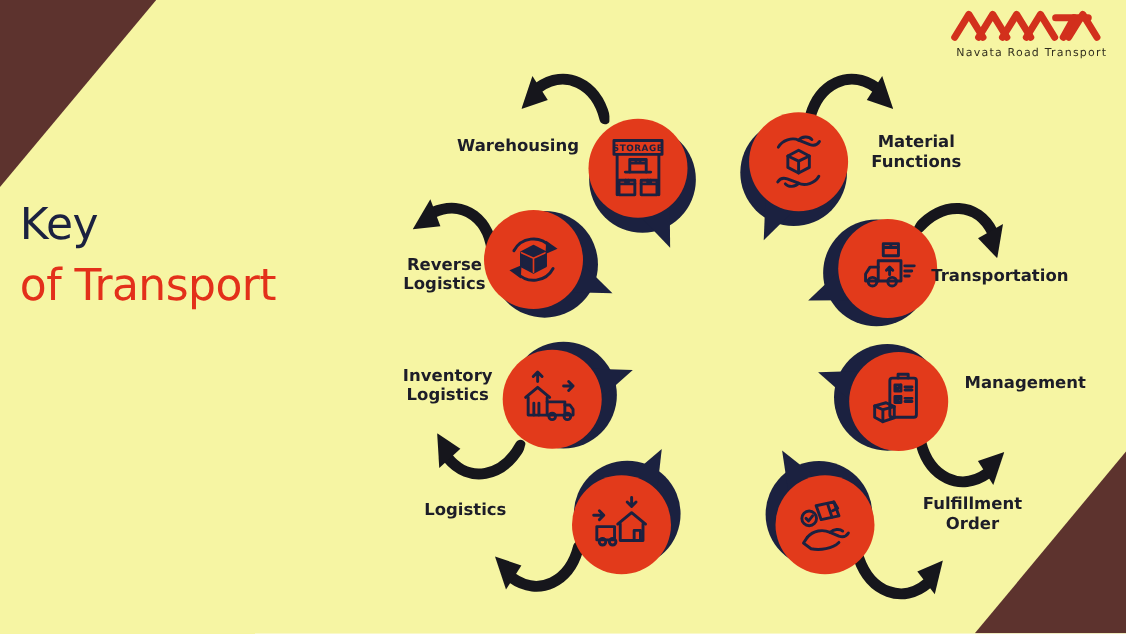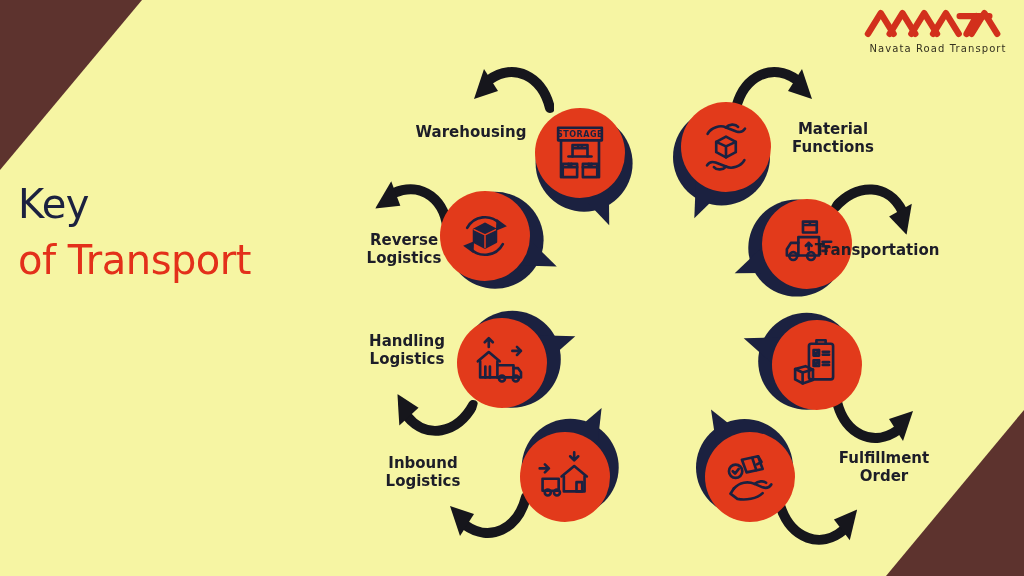--- a/index.html
+++ b/index.html
@@ -96,41 +96,42 @@
           <g fill="none" stroke="#1B2140" stroke-width="2.3" stroke-linecap="round" stroke-linejoin="round" transform="scale(1.15)">
             <path d="M-3.5,-19.5 H8.5 V-10 H-3.5 Z M-3.5,-16.5 H8.5 M2.5,-19.5 V-16.5"></path>
             <path d="M-7.5,-6 H10.5 V10 H-7.5 Z"></path>
             <path d="M-7.5,-1 H-14 L-17.5,4.5 V10 H-7.5"></path>
             <circle cx="-12" cy="10.5" r="3.4"></circle>
             <circle cx="3.5" cy="10.5" r="3.4"></circle>
             <path d="M13.5,-2 H21 M13.5,2 H19 M13.5,6 H17"></path>
             <path d="M1.5,5 V-1 M-1,1.5 L1.5,-1 L4,1.5"></path>
           </g>
         </svg></div>
-      <div class="node-label" style="left:797px;top:241px;width:160px">
+      <div class="node-label" style="left:829px;top:241px;width:160px">
         <span>Transportation</span>
       </div>
       <div class="node" style="left:717px;top:265px"><svg width="200" height="200" viewBox="-100 -100 200 200">
           <circle cx="-10.3" cy="-3.8" r="48.5" fill="#1B2140"></circle>
           <polygon points="-73.3,-26.7 -36.7,-27.7 -45.9,-2.4" fill="#1B2140"></polygon>
           <circle cx="0" cy="0" r="45" fill="#E23A1B"></circle>
           <g fill="none" stroke="#1B2140" stroke-width="2.3" stroke-linecap="round" stroke-linejoin="round" transform="scale(1.15)">
             <rect x="-7" y="-18.5" width="21" height="31" rx="2"></rect>
             <path d="M-0.5,-18.5 V-21.5 H7.5 V-18.5"></path>
             <rect x="-3" y="-13" width="4.8" height="4.8"></rect>
             <path d="M-2.2,-11 L-0.8,-9.6 L1.6,-13"></path>
             <path d="M5,-11.5 H10.5 M5,-9 H10.5"></path>
             <rect x="-3" y="-4" width="4.8" height="4.8"></rect>
             <path d="M-2.2,-2 L-0.8,-0.6 L1.6,-4"></path>
             <path d="M5,-2.5 H10.5 M5,0 H10.5"></path>
             <path d="M-19,3.5 L-10,1 L-3.5,4 V13 L-12.5,16 L-19,12.5 Z"></path>
             <path d="M-19,3.5 L-12.5,6.5 L-3.5,4 M-12.5,6.5 V16"></path>
           </g>
         </svg></div>
       <div class="node-label" style="left:852px;top:339px;width:160px">
+        <span>Management</span>
       </div>
       <div class="node" style="left:650px;top:377px"><svg width="200" height="200" viewBox="-100 -100 200 200">
           <circle cx="-5.5" cy="-9.5" r="48.5" fill="#1B2140"></circle>
           <polygon points="-39.0,-67.5 -10.3,-44.8 -33.6,-31.4" fill="#1B2140"></polygon>
           <circle cx="0" cy="0" r="45" fill="#E23A1B"></circle>
           <g fill="none" stroke="#1B2140" stroke-width="2.3" stroke-linecap="round" stroke-linejoin="round" transform="scale(1.15)">
             <path d="M-7,-15 L7,-18 L11,-7 L-3,-4 Z"></path>
             <path d="M2,-16.5 L5.5,-6"></path>
             <path d="M7,-18 L10,-13 L6,-11"></path>
             <circle cx="-12.5" cy="-5" r="5.8"></circle>
@@ -153,41 +154,40 @@
             <path d="M8,-21.5 V-14.5 M4.5,-18 L8,-14.5 L11.5,-18"></path>
             <path d="M-3,-0.5 L8,-9.5 L19,-0.5"></path>
             <path d="M-1,-0.5 V12.5 H17 V-0.5"></path>
             <rect x="10" y="4.5" width="5" height="8"></rect>
             <rect x="-19.5" y="1.5" width="14" height="10.5"></rect>
             <circle cx="-15" cy="13.5" r="2.6"></circle>
             <circle cx="-7" cy="13.5" r="2.6"></circle>
           </g>
         </svg></div>
       <div class="node-label" style="left:343px;top:454px;width:160px">
-        <span>Inbound</span>
         <span>Logistics</span>
       </div>
       <div class="node" style="left:402px;top:263px"><svg width="200" height="200" viewBox="-100 -100 200 200">
           <circle cx="10.3" cy="-3.8" r="48.5" fill="#1B2140"></circle>
           <polygon points="73.3,-26.7 45.9,-2.4 36.7,-27.7" fill="#1B2140"></polygon>
           <circle cx="0" cy="0" r="45" fill="#E23A1B"></circle>
           <g fill="none" stroke="#1B2140" stroke-width="2.3" stroke-linecap="round" stroke-linejoin="round" transform="scale(1.15)">
             <path d="M-11.5,-14 V-21.5 M-15,-18 L-11.5,-21.5 L-8,-18"></path>
             <path d="M9,-10.5 H16.5 M13,-14 L16.5,-10.5 L13,-7"></path>
             <path d="M-21,-1.5 L-11.5,-9.5 L-2,-1.5"></path>
             <path d="M-19,-1.5 V12.5 H-4 V-1.5"></path>
             <path d="M-14.5,3 V12.5 M-10.5,3 V12.5"></path>
             <path d="M-4,2 H10 V12.5 H-4"></path>
             <path d="M10,4.5 H14 L16.5,8 V12.5 H10"></path>
             <circle cx="0" cy="13.5" r="2.6"></circle>
             <circle cx="12" cy="13.5" r="2.6"></circle>
           </g>
         </svg></div>
       <div class="node-label" style="left:327px;top:332px;width:160px">
-        <span>Handling</span>
+        <span>Inventory</span>
         <span>Logistics</span>
       </div>
       <div class="node" style="left:385px;top:136px"><svg width="200" height="200" viewBox="-100 -100 200 200">
           <circle cx="10.1" cy="4.3" r="48.5" fill="#1B2140"></circle>
           <polygon points="71.8,30.5 35.2,29.6 45.7,4.8" fill="#1B2140"></polygon>
           <circle cx="0" cy="0" r="45" fill="#E23A1B"></circle>
           <g fill="none" stroke="#1B2140" stroke-width="2.3" stroke-linecap="round" stroke-linejoin="round" transform="scale(1.15)">
             <path d="M0,-10.5 L9.5,-5.5 V5 L0,10 L-9.5,5 V-5.5 Z" fill="#1B2140"></path>
             <path d="M-9.5,-5.5 L0,-1 L9.5,-5.5 M0,-1 V10" stroke="#E23A1B" stroke-width="1.3"></path>
             <path d="M-15.5,-7 A17.5,17.5 0 0 1 13,-10.5"></path>

